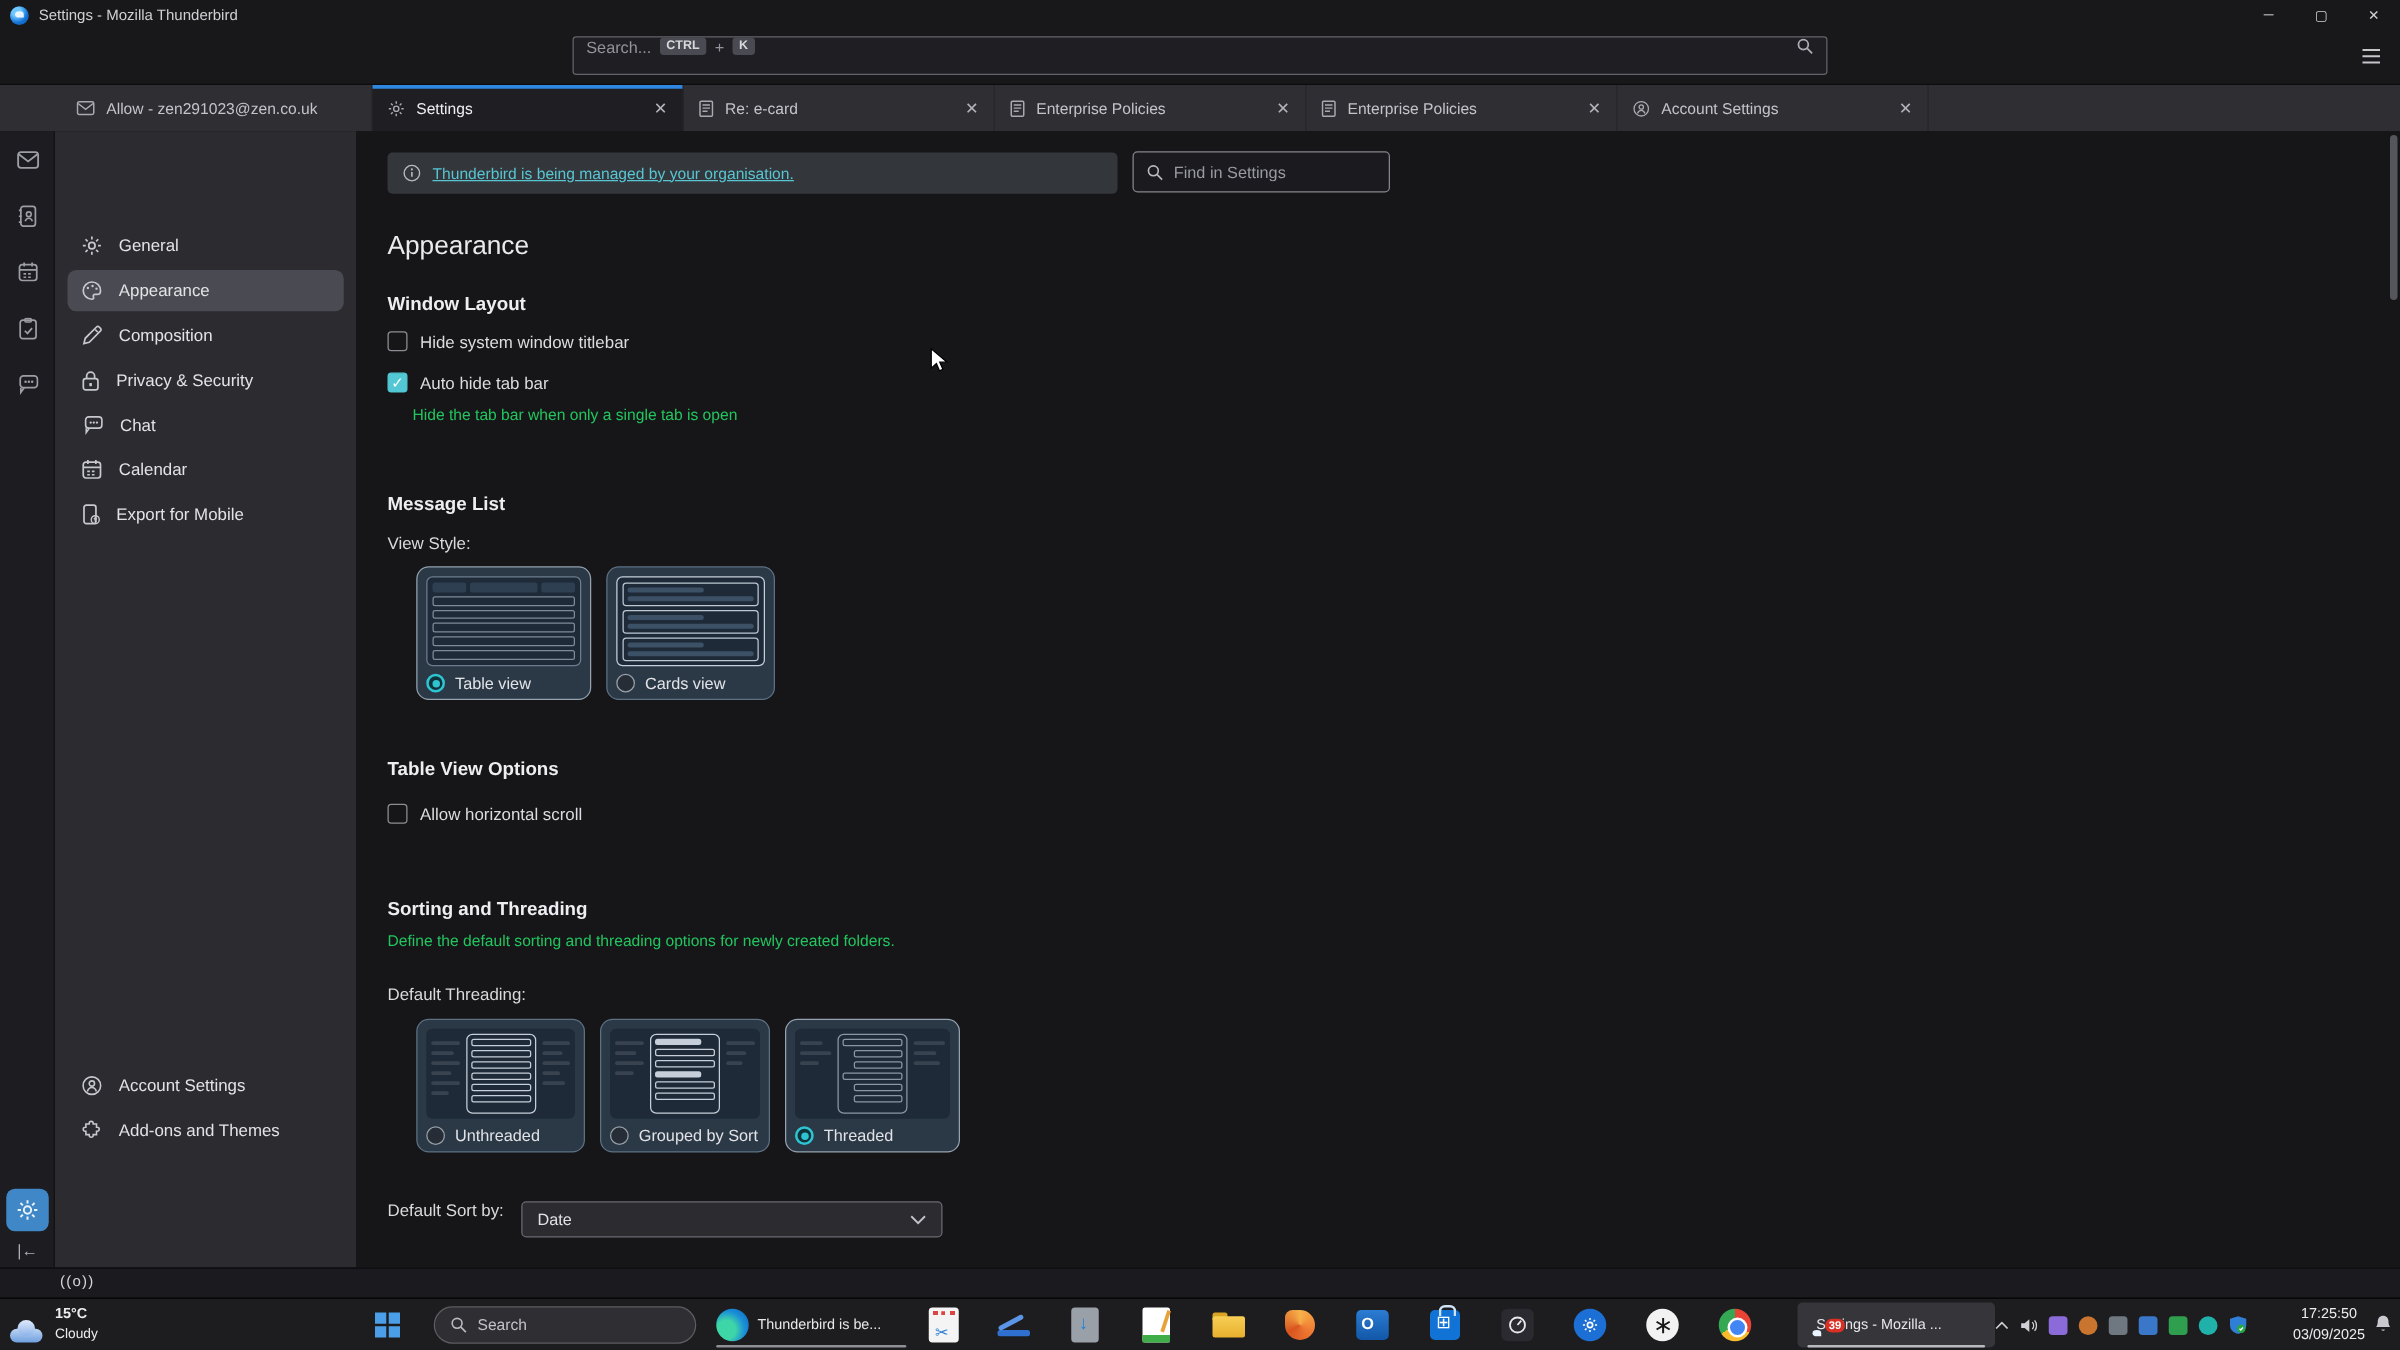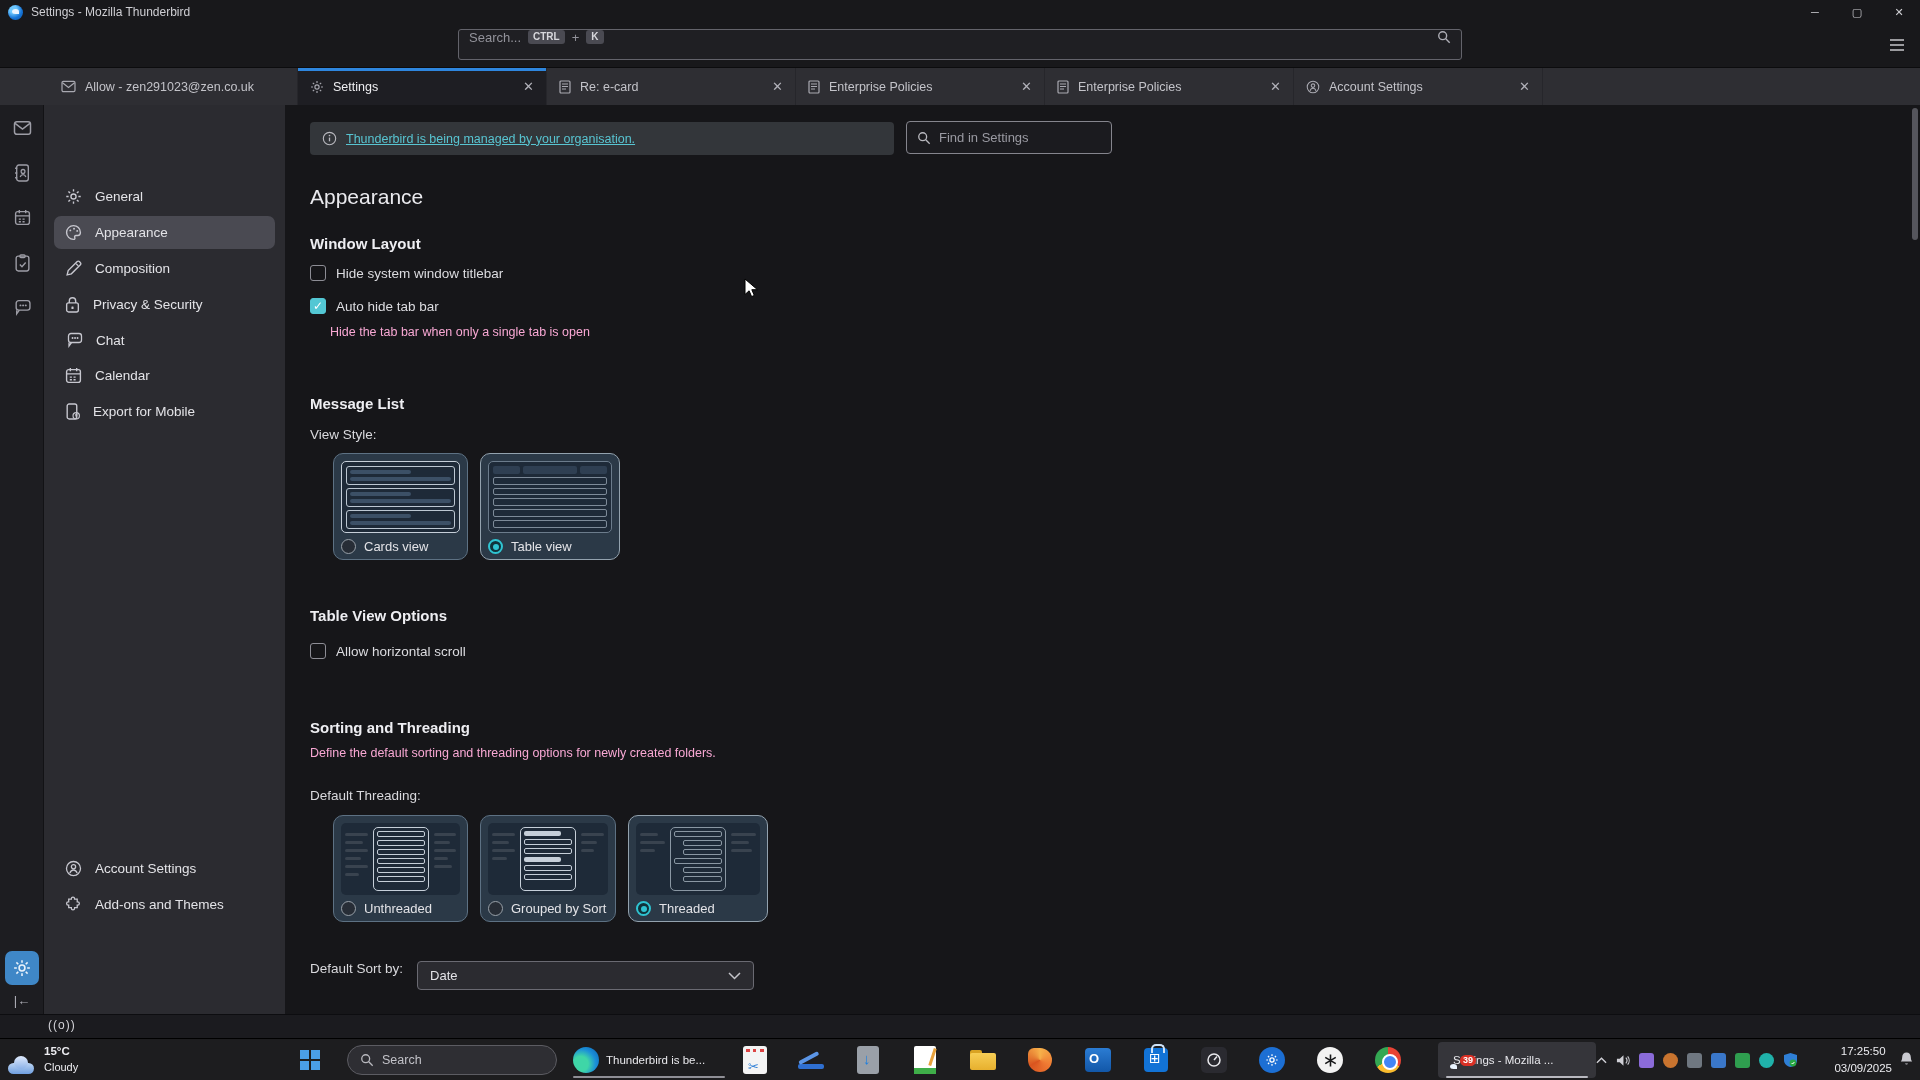--- a/index.html
+++ b/index.html
@@ -47,21 +47,21 @@
   .notif{position:absolute;left:25px;top:17px;width:584px;height:33px;background:#33363a;border-radius:4px;display:flex;align-items:center;gap:9px;padding:0 12px}
   .notif a{color:#58c5d2;font-size:12.5px;text-decoration:underline}
   .find-box{position:absolute;left:621px;top:16px;width:206px;height:33px;background:#1b1b1f;border:1px solid #85858d;border-radius:4px;display:flex;align-items:center;gap:8px;padding:0 10px}
   .find-box input{background:transparent;border:0;outline:0;color:#d8d8dc;font-size:13px;width:150px;font-family:inherit}
   .find-box input::placeholder{color:#9a9aa2}
   .page-title{position:absolute;left:25px;top:80px;font-size:21px;font-weight:400;color:#eaeaee}
   .sec-h{position:absolute;left:25px;font-size:15px;font-weight:bold;color:#eeeef2}
   .cb-row{position:absolute;left:25px;display:flex;align-items:center;gap:10px;font-size:13.5px;color:#dcdce0}
   .box{width:16px;height:16px;border:1px solid #8d8d95;border-radius:3px;background:transparent;flex:none;display:flex;align-items:center;justify-content:center}
   .box.checked{background:#53c7d4;border-color:#53c7d4;color:#fff;font-size:12px;font-weight:bold}
-  .note{position:absolute;left:45px;font-size:12.5px;color:#f9a8d4}
+  .note{position:absolute;left:45px;font-size:12.5px;color:#22c55e}
   .lbl{position:absolute;left:25px;font-size:13.5px;color:#d9d9dd}
   .cards-row{position:absolute;left:48px;display:flex;gap:12px}
   .opt-card{background:#2b3947;border:1px solid #5d7183;border-radius:10px;padding:7px 7px 5px;width:135px}
   .opt-card.sel{border-color:#93a2ae}
   .opt-label{display:flex;align-items:center;gap:8px;margin-top:6px;font-size:13px;color:#e3e3e7}
   .radio{width:15px;height:15px;border-radius:50%;border:1px solid #98a0a8;background:#272d36;flex:none;position:relative}
   .radio.sel{border:2px solid #2fc4d2;background:#10333b}
   .radio.sel::after{content:"";position:absolute;inset:2.5px;border-radius:50%;background:#2fc4d2}
   .thumb{height:72px;border-radius:5px;background:#1e2a38;padding:4px;display:flex;flex-direction:column;gap:3px;overflow:hidden}
   .thumb.framed{border:1px solid #c6cfd9}
@@ -407,56 +407,56 @@
     <div class="cb-row" style="top:193px">
       <span class="box checked">✓</span>
       <span>Auto hide tab bar</span>
     </div>
     <div class="note" style="top:220px">Hide the tab bar when only a single tab is open</div>
 
     <div class="sec-h" style="top:290px">Message List</div>
     <div class="lbl" style="top:322px">View Style:</div>
 
     <div class="cards-row" style="top:348px">
+      <div class="opt-card sel" style="width:140px">
+        <div class="thumb framed2">
+          <div class="thead">
+              <i></i>
+              <i style="flex:2"></i>
+              <i></i>
+            </div>
+          <div class="trow"></div>
+            <div class="trow"></div>
+            <div class="trow"></div>
+            <div class="trow"></div>
+            <div class="trow"></div>
+        </div>
+        <div class="opt-label">
+          <span class="radio sel"></span>
+          <span>Table view</span>
+        </div>
+      </div>
       <div class="opt-card">
         <div class="thumb framed">
           <div class="mini-card">
               <div class="mbar w60"></div>
               <div class="mbar"></div>
             </div>
           <div class="mini-card">
               <div class="mbar w60"></div>
               <div class="mbar"></div>
             </div>
           <div class="mini-card">
               <div class="mbar w60"></div>
               <div class="mbar"></div>
             </div>
         </div>
         <div class="opt-label">
           <span class="radio"></span>
           <span>Cards view</span>
-        </div>
-      </div>
-      <div class="opt-card sel" style="width:140px">
-        <div class="thumb framed2">
-          <div class="thead">
-              <i></i>
-              <i style="flex:2"></i>
-              <i></i>
-            </div>
-          <div class="trow"></div>
-            <div class="trow"></div>
-            <div class="trow"></div>
-            <div class="trow"></div>
-            <div class="trow"></div>
-        </div>
-        <div class="opt-label">
-          <span class="radio sel"></span>
-          <span>Table view</span>
         </div>
       </div>
     </div>
 
     <div class="sec-h" style="top:502px">Table View Options</div>
     <div class="cb-row" style="top:538px">
       <span class="box"></span>
       <span>Allow horizontal scroll</span>
     </div>
 

